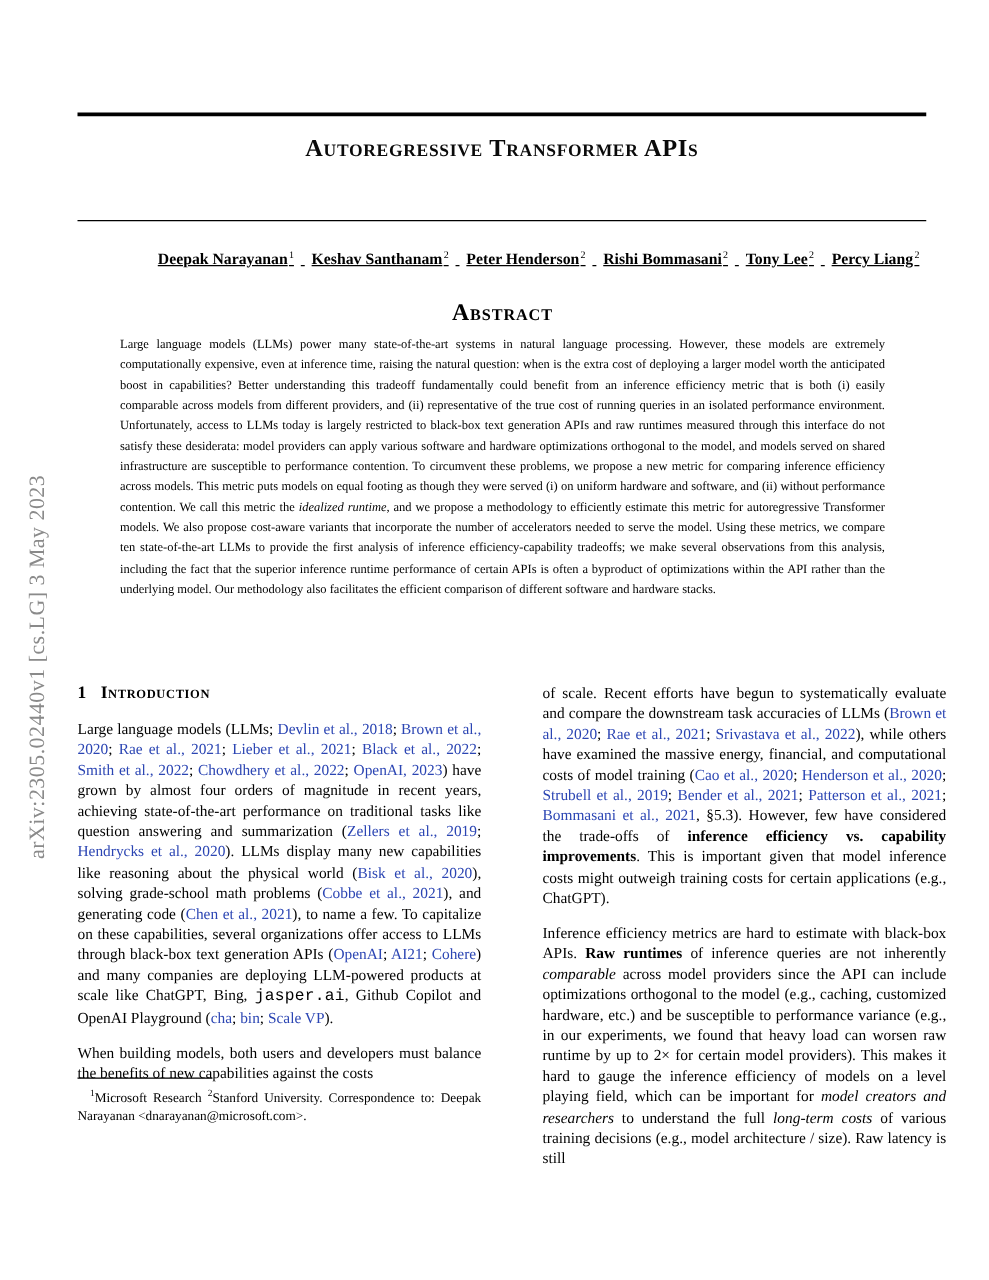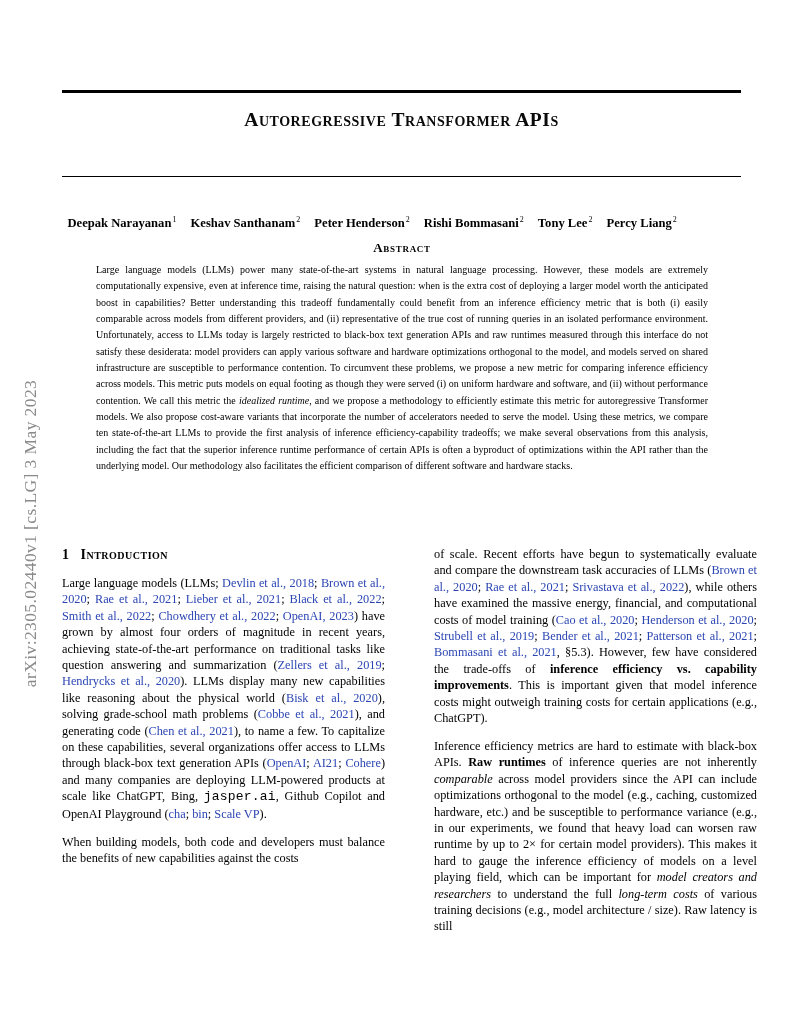--- a/index.html
+++ b/index.html
@@ -79,26 +79,27 @@
     font-variant: small-caps;
     letter-spacing: 0.55px;
     line-height: 29px;
     color: #0a0a0a;
   }
 
   
   #authors {
     position: absolute;
     left: 0;
-    top: 211px;
-    width: 679px;
-    text-align: left;
+    top: 195px;
+    width: 679px;
+    text-align: right;
     font-size: 12.6px;
     font-weight: bold;
     line-height: 17px;
+    text-decoration: underline;
   }
   #authors .author {
     white-space: nowrap;
     margin: 0 5.5px;
   }
   #authors sup {
     font-size: 8px;
     font-weight: normal;
     vertical-align: super;
     padding-left: 1px;
@@ -106,21 +107,21 @@
 
   
   #abstract-block {
     position: absolute;
     left: 34px;
     top: 240px;
     width: 612px;
   }
   #abstract-heading {
     text-align: center;
-    font-size: 13px;
+    font-size: 19px;
     font-weight: bold;
     font-variant: small-caps;
     letter-spacing: 0.7px;
     margin-bottom: 6px;
   }
   #abstract-text {
     font-size: 10px;
     line-height: 16.35px;
     text-align: justify;
     text-justify: inter-word;
@@ -227,24 +228,28 @@
     <div id="abstract-text"><span>Large language models (LLMs) power many state-of-the-art systems in natural language processing. However, these models are extremely computationally expensive, even at inference time, raising the natural question: when is the extra cost of deploying a larger model worth the anticipated boost in capabilities? Better understanding this tradeoff fundamentally could benefit from an inference efficiency metric that is both (i) easily comparable across models from different providers, and (ii) representative of the true cost of running queries in an isolated performance environment. Unfortunately, access to LLMs today is largely restricted to black-box text generation APIs and raw runtimes measured through this interface do not satisfy these desiderata: model providers can apply various software and hardware optimizations orthogonal to the model, and models served on shared infrastructure are susceptible to performance contention. To circumvent these problems, we propose a new metric for comparing inference efficiency across models. This metric puts models on equal footing as though they were served (i) on uniform hardware and software, and (ii) without performance contention. We call this metric the </span><span class="ital">idealized runtime</span><span>, and we propose a methodology to efficiently estimate this metric for autoregressive Transformer models. We also propose cost-aware variants that incorporate the number of accelerators needed to serve the model. Using these metrics, we compare ten state-of-the-art LLMs to provide the first analysis of inference efficiency-capability tradeoffs; we make several observations from this analysis, including the fact that the superior inference runtime performance of certain APIs is often a byproduct of optimizations within the API rather than the underlying model. Our methodology also facilitates the efficient comparison of different software and hardware stacks.</span></div>
   </div>
 
   <div id="columns">
 
     <div class="col left">
       <h2 class="section-head"><span class="secnum">1</span><span>Introduction</span></h2>
 
       <p class="para"><span>Large language models (LLMs; </span><span class="cite">Devlin et al., 2018</span><span>; </span><span class="cite">Brown et al., 2020</span><span>; </span><span class="cite">Rae et al., 2021</span><span>; </span><span class="cite">Lieber et al., 2021</span><span>; </span><span class="cite">Black et al., 2022</span><span>; </span><span class="cite">Smith et al., 2022</span><span>; </span><span class="cite">Chowdhery et al., 2022</span><span>; </span><span class="cite">OpenAI, 2023</span><span>) have grown by almost four orders of magnitude in recent years, achieving state-of-the-art performance on traditional tasks like question answering and summarization (</span><span class="cite">Zellers et al., 2019</span><span>; </span><span class="cite">Hendrycks et al., 2020</span><span>). LLMs display many new capabilities like reasoning about the physical world (</span><span class="cite">Bisk et al., 2020</span><span>), solving grade-school math problems (</span><span class="cite">Cobbe et al., 2021</span><span>), and generating code (</span><span class="cite">Chen et al., 2021</span><span>), to name a few. To capitalize on these capabilities, several organizations offer access to LLMs through black-box text generation APIs (</span><span class="cite">OpenAI</span><span>; </span><span class="cite">AI21</span><span>; </span><span class="cite">Cohere</span><span>) and many companies are deploying LLM-powered products at scale like ChatGPT, Bing, </span><span class="mono">jasper.ai</span><span>, Github Copilot and OpenAI Playground (</span><span class="cite">cha</span><span>; </span><span class="cite">bin</span><span>; </span><span class="cite">Scale VP</span><span>).</span></p>
 
-      <p class="para">When building models, both code and developers must balance the benefits of new capabilities against the costs</p>
+      <p class="para">When building models, both users and developers must balance the benefits of new capabilities against the costs</p>
     </div>
 
     <div class="col right">
       <p class="para"><span>of scale. Recent efforts have begun to systematically evaluate and compare the downstream task accuracies of LLMs (</span><span class="cite">Brown et al., 2020</span><span>; </span><span class="cite">Rae et al., 2021</span><span>; </span><span class="cite">Srivastava et al., 2022</span><span>), while others have examined the massive energy, financial, and computational costs of model training (</span><span class="cite">Cao et al., 2020</span><span>; </span><span class="cite">Henderson et al., 2020</span><span>; </span><span class="cite">Strubell et al., 2019</span><span>; </span><span class="cite">Bender et al., 2021</span><span>; </span><span class="cite">Patterson et al., 2021</span><span>; </span><span class="cite">Bommasani et al., 2021</span><span>, §5.3). However, few have considered the trade-offs of </span><span class="bold">inference efficiency vs. capability improvements</span><span>. This is important given that model inference costs might outweigh training costs for certain applications (e.g., ChatGPT).</span></p>
 
       <p class="para"><span>Inference efficiency metrics are hard to estimate with black-box APIs. </span><span class="bold">Raw runtimes</span><span> of inference queries are not inherently </span><span class="ital">comparable</span><span> across model providers since the API can include optimizations orthogonal to the model (e.g., caching, customized hardware, etc.) and be susceptible to performance variance (e.g., in our experiments, we found that heavy load can worsen raw runtime by up to 2× for certain model providers). This makes it hard to gauge the inference efficiency of models on a level playing field, which can be important for </span><span class="ital">model creators and researchers</span><span> to understand the full </span><span class="ital">long-term costs</span><span> of various training decisions (e.g., model architecture / size). Raw latency is still</span></p>
     </div>
   </div>
 
+  <div id="footnote">
+    <div class="fn-rule"></div>
+    <div class="fn-text"><sup>1</sup><span>Microsoft Research </span><sup>2</sup><span>Stanford University. Correspondence to: Deepak Narayanan &lt;dnarayanan@microsoft.com&gt;.</span></div>
+  </div>
 
 </div>
 
 </body></html>

